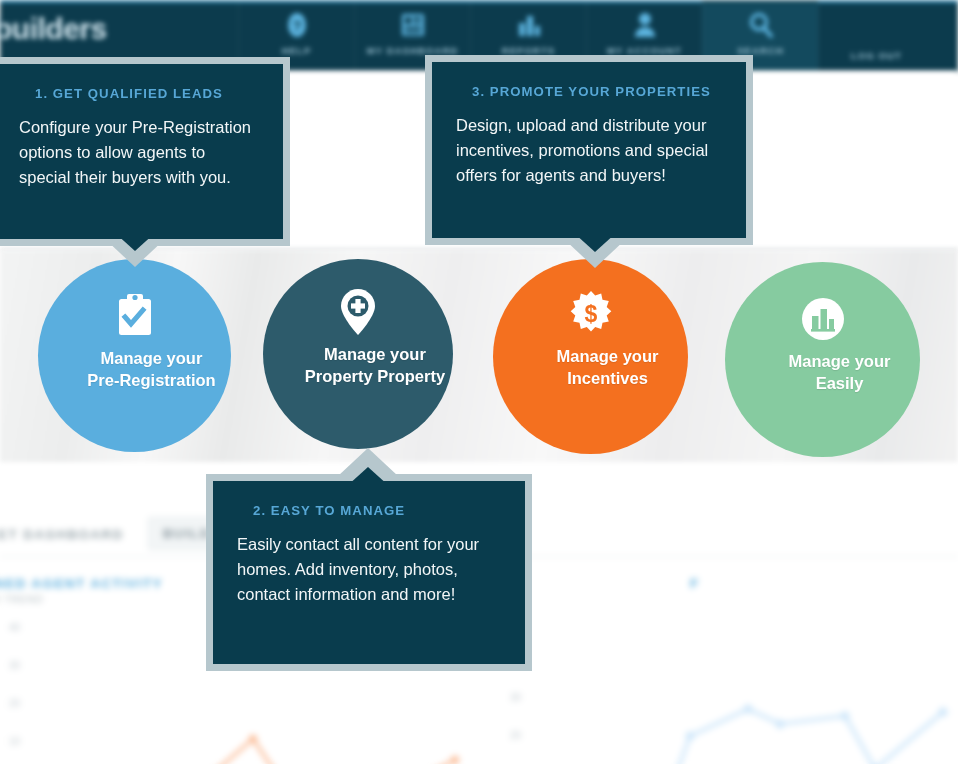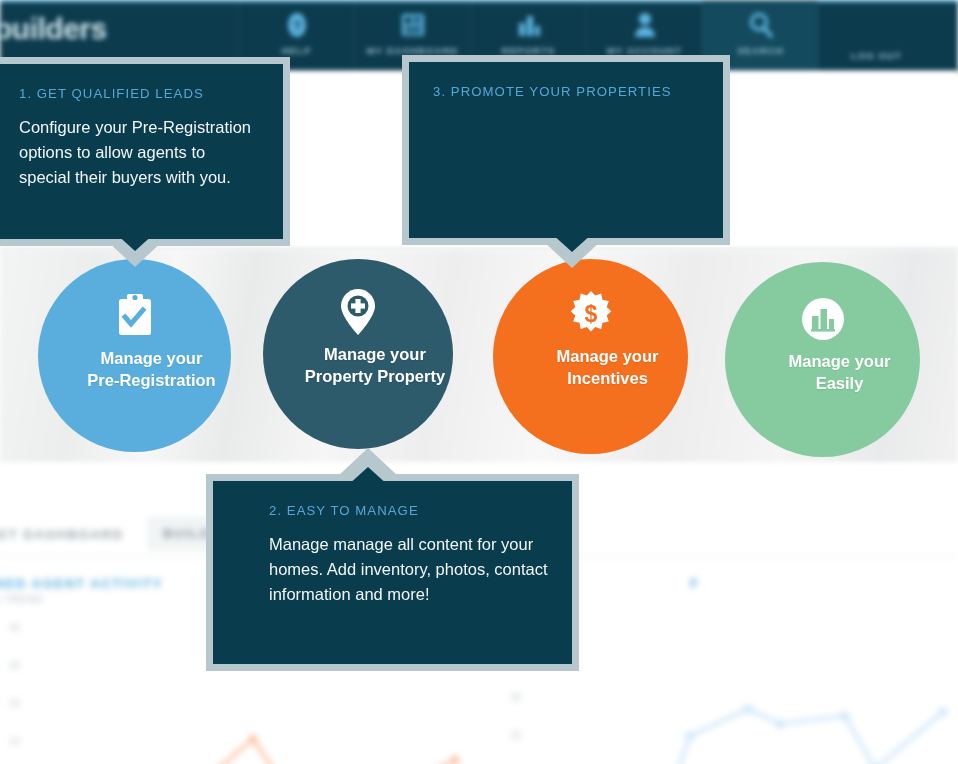--- a/index.html
+++ b/index.html
@@ -107,46 +107,46 @@
   
   .tip{
     position:absolute;z-index:6;
     background:#093c4d;
     border:7px solid #b6c7cd;
     box-sizing:border-box;
     color:#ffffff;
   }
   .tip-inner{padding:22px 24px 26px 24px;}
   .tip-title{
-    font-size:13.2px;font-weight:normal;letter-spacing:1.05px;color:#57a7d6;
-    margin:0 0 14px 0;white-space:nowrap;
+    font-size:13.2px;font-weight:bold;letter-spacing:1.05px;color:#57a7d6;
+    margin:0 0 14px 16px;white-space:nowrap;
   }
   .tip-body{font-size:16.5px;line-height:1.52;color:#f2f6f7;margin:0;}
 
   #tip-1{left:-12px;top:57px;width:302px;height:189px;}
   #tip-1 .arrow-outer{
     position:absolute;left:110px;top:175px;width:0;height:0;z-index:5;
     border-left:30px solid transparent;border-right:30px solid transparent;border-top:28px solid #b6c7cd;
   }
   #tip-1 .arrow-inner{
     position:absolute;left:119px;top:168px;width:0;height:0;z-index:6;
     border-left:21px solid transparent;border-right:21px solid transparent;border-top:19px solid #093c4d;
   }
 
-  #tip-3{left:402px;top:55px;width:328px;height:190px;}
+  #tip-3{left:425px;top:55px;width:328px;height:190px;}
   #tip-3 .arrow-outer{
     position:absolute;left:133px;top:178px;width:0;height:0;z-index:5;
     border-left:30px solid transparent;border-right:30px solid transparent;border-top:28px solid #b6c7cd;
   }
   #tip-3 .arrow-inner{
     position:absolute;left:142px;top:171px;width:0;height:0;z-index:6;
     border-left:21px solid transparent;border-right:21px solid transparent;border-top:19px solid #093c4d;
   }
 
-  #tip-2{left:206px;top:474px;width:373px;height:197px;padding-left:32px;}
+  #tip-2{left:206px;top:474px;width:326px;height:197px;}
   #tip-2 .arrow-outer{
     position:absolute;left:125px;top:-33px;width:0;height:0;z-index:5;
     border-left:30px solid transparent;border-right:30px solid transparent;border-bottom:28px solid #b6c7cd;
   }
   #tip-2 .arrow-inner{
     position:absolute;left:134px;top:-14px;width:0;height:0;z-index:6;
     border-left:21px solid transparent;border-right:21px solid transparent;border-bottom:19px solid #093c4d;
   }
 </style>
 </head>
@@ -348,25 +348,26 @@
     <p class="tip-title">1. GET QUALIFIED LEADS</p>
     <p class="tip-body">Configure your Pre-Registration options to allow agents to special their buyers with you.</p>
   </div>
   <div class="arrow-outer"></div>
   <div class="arrow-inner"></div>
 </div>
 
 <div class="tip" id="tip-3">
   <div class="tip-inner">
     <p class="tip-title">3. PROMOTE YOUR PROPERTIES</p>
+    <p class="tip-body">Design, upload and distribute your incentives, promotions and special offers for agents and buyers!</p>
   </div>
   <div class="arrow-outer"></div>
   <div class="arrow-inner"></div>
 </div>
 
 <div class="tip" id="tip-2">
   <div class="arrow-outer"></div>
   <div class="arrow-inner"></div>
   <div class="tip-inner">
     <p class="tip-title">2. EASY TO MANAGE</p>
-    <p class="tip-body">Manage manage all content for your homes. Add inventory, photos, contact information and more!</p>
+    <p class="tip-body">Easily contact all content for your homes. Add inventory, photos, contact information and more!</p>
   </div>
 </div>
 
 </body></html>

